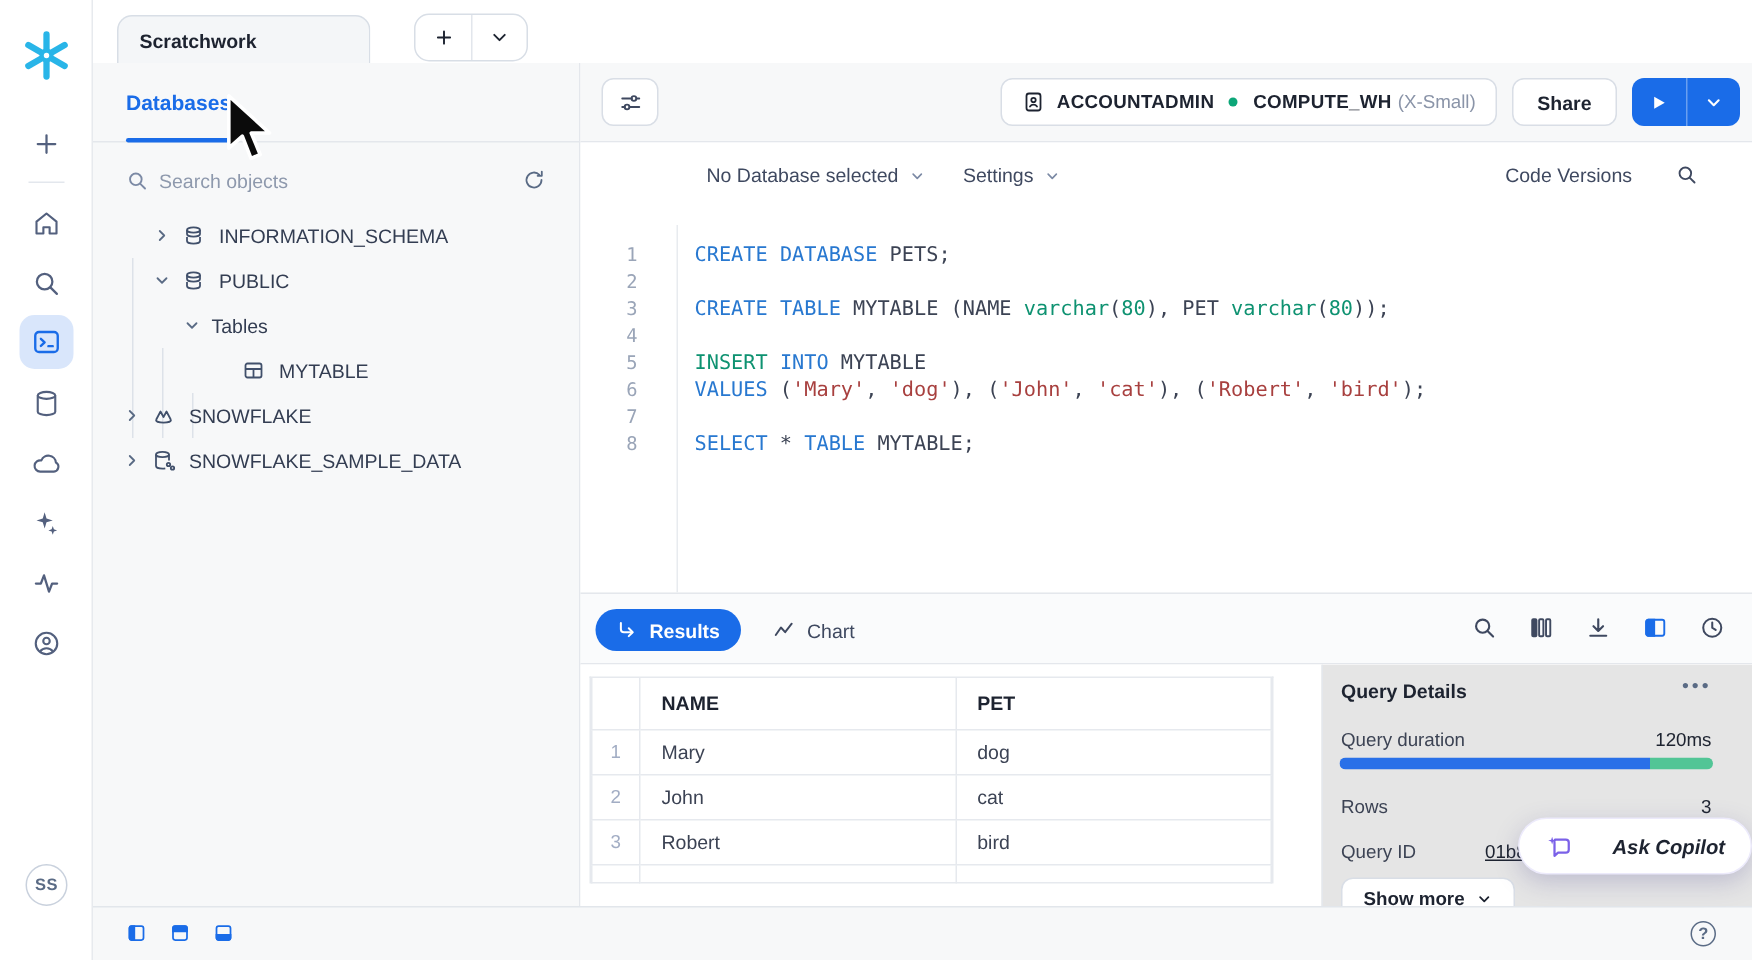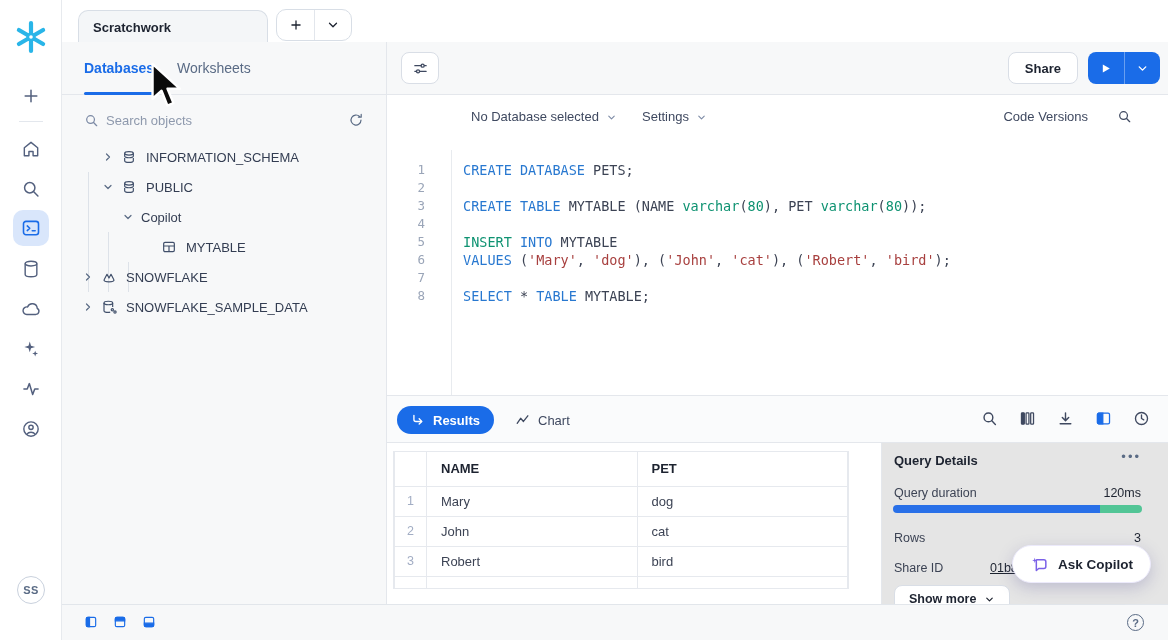--- a/index.html
+++ b/index.html
@@ -12,21 +12,21 @@
   .rail .logo { position:absolute; left:14px; top:20px; width:34px; height:34px; }
   .rail-icon { position:absolute; left:21px; width:20px; height:20px; color:#53607e; }
   .rail-icon svg { width:20px; height:20px; display:block; }
   .rail-divider { position:absolute; left:19px; width:24px; height:1px; background:#e3e7ed; }
   .rail-active-box { position:absolute; left:13px; width:36px; height:36px; background:var(--active-bg,#d9e6fb); border-radius:10px; }
   .rail-active-box svg { width:20px; height:20px; margin:8px; color:var(--accent,#1a6ce8); }
   .avatar { position:absolute; left:17px; top:576px; width:28px; height:28px; border-radius:50%; border:1px solid #c9d1dd; background:#fff; color:#5a6b85; font-size:11px; font-weight:bold; display:flex; align-items:center; justify-content:center; letter-spacing:.3px; }
 
   
   .tabstrip { position:absolute; left:62px; top:0; width:1106px; height:42px; background:#fff; }
-  .wtab { position:absolute; left:16px; top:10px; width:190px; height:33px; background:#f4f6f8; border:1px solid #d8dee6; border-bottom:none; border-radius:10px 10px 0 0; display:flex; align-items:center; padding-left:14px; font-size:13px; font-weight:bold; color:#1d2330; }
+  .wtab { position:absolute; left:16px; top:10px; width:169px; height:33px; background:#f4f6f8; border:1px solid #d8dee6; border-bottom:none; border-radius:10px 10px 0 0; display:flex; align-items:center; padding-left:14px; font-size:13px; font-weight:bold; color:#1d2330; }
   .tab-buttons { position:absolute; left:214px; top:9px; height:32px; background:#fff; border:1px solid #d8dee6; border-radius:10px; display:flex; align-items:stretch; overflow:hidden; }
   .tab-buttons .seg { width:37px; display:flex; align-items:center; justify-content:center; color:#1d2330; }
   .tab-buttons .seg + .seg { border-left:1px solid #e2e6ec; }
   .tab-buttons svg { width:14px; height:14px; }
 
   
   .sidebar { position:absolute; left:62px; top:42px; width:324px; height:562px; background:#f7f8f9; }
   .side-tabs { position:relative; height:53px; border-bottom:1px solid #e4e7ec; }
   .side-tab { position:absolute; top:0; height:52px; display:flex; align-items:center; font-size:14px; }
   .side-tab.active { color:var(--accent,#1a6ce8); font-weight:bold; }
@@ -111,21 +111,21 @@
   .show-more { position:absolute; left:12px; top:142px; height:28px; border:1px solid #d9dee6; border-radius:8px; background:#fff; display:flex; align-items:center; gap:8px; padding:0 14px; font-size:12.5px; font-weight:bold; color:#1d2330; }
   .show-more svg { width:11px; height:11px; }
 
   
   .statusbar { position:absolute; left:62px; top:604px; width:1106px; height:36px; background:#f7f8f9; border-top:1px solid #e2e6eb; }
   .layout-icons { position:absolute; left:22px; top:10px; display:flex; gap:15px; color:var(--accent,#1a6ce8); }
   .layout-icons svg { width:14px; height:14px; display:block; }
   .help-btn { position:absolute; right:24px; top:9px; width:17px; height:17px; border:1.4px solid #5a6b85; border-radius:50%; color:#5a6b85; font-size:11px; font-weight:bold; display:flex; align-items:center; justify-content:center; }
 
   
-  .copilot { position:absolute; left:1012px; top:545px; height:38px; background:#fff; border:1px solid #eceafb; border-radius:19px; box-shadow:0 5px 16px rgba(90,85,150,.28); display:flex; align-items:center; gap:9px; padding:0 17px; z-index:20; }
+  .copilot { position:absolute; left:1012px; top:545px; height:38px; background:#fff; border:1px solid #eceafb; border-radius:19px; box-shadow:0 5px 16px rgba(90,85,150,.28); display:flex; align-items:center; gap:26px; padding:0 17px; z-index:20;font-style:italic; }
   .copilot .cicon { width:19px; height:19px; color:var(--purple,#7b61e8); }
   .copilot .clabel { font-size:13.5px; font-weight:bold; color:#1d2330; }
   .cursor { position:absolute; left:150px; top:62px; width:34px; height:48px; z-index:50; pointer-events:none; }
 </style>
 </head>
 <body>
 
 <div class="app">
 
   <div class="rail">
@@ -213,23 +213,20 @@
           </svg>
       </div>
     </div>
   </div>
 
   <div class="sidebar">
     <div class="side-tabs">
       <div class="side-tab active" style="left:22px">
           <span>Databases</span>
         </div>
-      <div class="side-tab inactive" style="left:115px">
-          <span>Worksheets</span>
-        </div>
       <div class="side-tab-underline"></div>
     </div>
     <div class="search-row">
       <span class="sicon">
         <svg viewBox="0 0 24 24" fill="none" stroke="currentColor" stroke-width="2">
             <circle cx="10.5" cy="10.5" r="6.2"></circle>
             <path d="m15.3 15.3 5 5" stroke-linecap="round"></path>
           </svg>
       </span>
       <span class="stext">Search objects</span>
@@ -273,21 +270,21 @@
             </svg>
           </span>
           <span>PUBLIC</span>
         </div>
         <div class="tree-row" style="padding-left: 60px;">
           <span class="chev">
             <svg viewBox="0 0 24 24" fill="none" stroke="currentColor" stroke-width="2.4" stroke-linecap="round" stroke-linejoin="round">
               <path d="m6 9 6 6 6-6"></path>
             </svg>
           </span>
-          <span>Copilot</span>
+          <span>Tables</span>
         </div>
         <div class="tree-row" style="padding-left: 80px;">
           <span class="chev none"></span>
           <span class="oicon">
             <svg viewBox="0 0 24 24" fill="none" stroke="currentColor" stroke-width="1.8">
               <rect x="4" y="5" width="16" height="14" rx="2"></rect>
               <path d="M4 10.5h16M12 10.5V19"></path>
             </svg>
           </span>
           <span>MYTABLE</span>
@@ -330,20 +327,33 @@
 
     <div class="toolbar">
       <div class="filter-btn">
         <svg viewBox="0 0 24 24" fill="none" stroke="currentColor" stroke-width="1.8" stroke-linecap="round">
             <path d="M4 8h9M17.5 8H20M4 16h2.5M11 16h9"></path>
             <circle cx="15" cy="8" r="2.2"></circle>
             <circle cx="8.5" cy="16" r="2.2"></circle>
           </svg>
       </div>
       <div class="tb-right">
+        <div class="context-pill">
+          <span class="bicon">
+            <svg viewBox="0 0 24 24" fill="none" stroke="currentColor" stroke-width="1.8">
+                <rect x="5" y="3.5" width="14" height="17" rx="2.5"></rect>
+                <circle cx="12" cy="10" r="2.2"></circle>
+                <path d="M8.5 16.5a4.2 4.2 0 0 1 7 0" stroke-linecap="round"></path>
+              </svg>
+          </span>
+          <span class="role">ACCOUNTADMIN</span>
+          <span class="dot"></span>
+          <span class="wh">COMPUTE_WH</span>
+          <span class="whsize">(X-Small)</span>
+        </div>
         <div class="share-btn">
             <span>Share</span>
           </div>
         <div class="run-btn">
           <div class="half">
             <svg viewBox="0 0 24 24" fill="currentColor">
                 <path d="M7 4.5v15l13-7.5Z"></path>
               </svg>
           </div>
           <div class="half">
@@ -500,21 +510,21 @@
         <div class="qp-title">Query Details</div>
         <div class="qp-menu">•••</div>
         <div class="qp-label" style="top:43px">Query duration</div>
         <div class="qp-value" style="top:43px">120ms</div>
         <div class="qp-bar">
           <div class="b" style="width: 83%;"></div>
           <div class="g" style="width: 17%;"></div>
         </div>
         <div class="qp-label" style="top:88px">Rows</div>
         <div class="qp-value" style="top:88px">3</div>
-        <div class="qp-label" style="top:118px">Share ID</div>
+        <div class="qp-label" style="top:118px">Query ID</div>
         <div class="qp-link">01b8</div>
         <div class="show-more">
           <span>Show more</span>
           <svg viewBox="0 0 24 24" fill="none" stroke="currentColor" stroke-width="2.6" stroke-linecap="round" stroke-linejoin="round">
               <path d="m6 9 6 6 6-6"></path>
             </svg>
         </div>
       </div>
     </div>
   </div>

